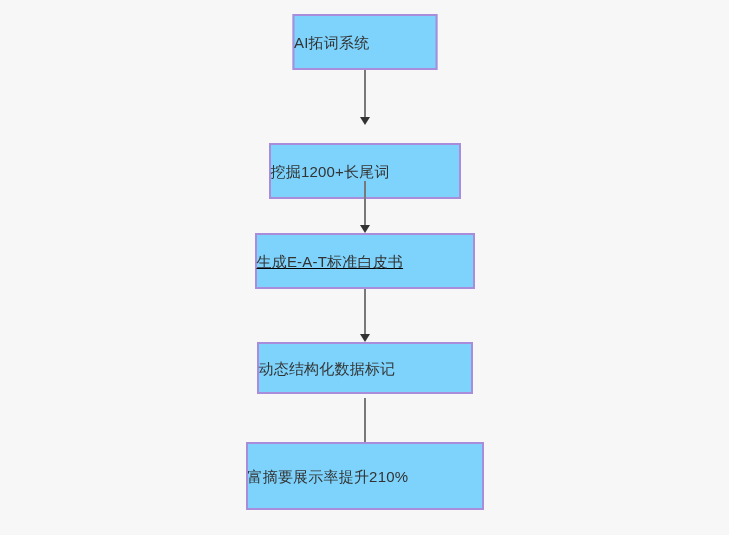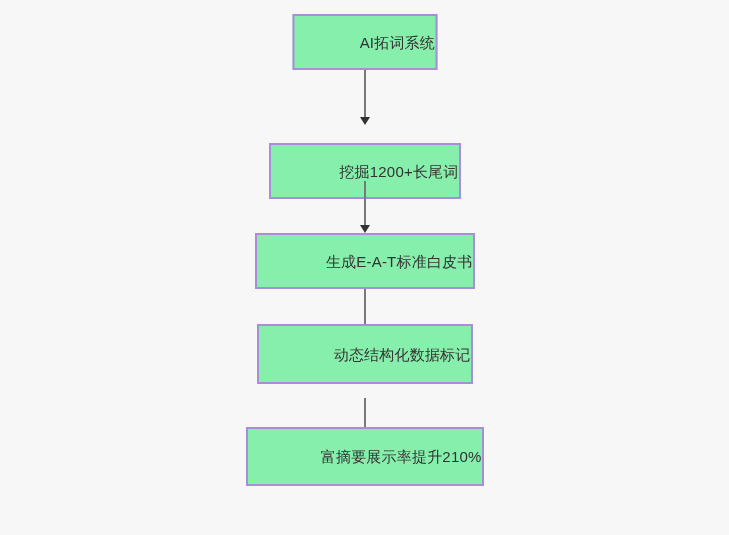--- a/index.html
+++ b/index.html
@@ -16,25 +16,25 @@
 
   #flowchart {
     position: relative;
     width: 729px;
     height: 535px;
   }
 
   .node {
     position: absolute;
     box-sizing: border-box;
-    background: #86efac;
+    background: #7dd3fc;
     border: 2px solid #a98ddb;
     display: flex;
     align-items: center;
-    justify-content: flex-end;
+    justify-content: flex-start;
     left: 50%;
     transform: translateX(-50%);
   }
 
   .node-label {
     color: #333333;
     font-size: 15px;
     line-height: 1;
     white-space: nowrap;
     letter-spacing: 0.2px;
@@ -64,23 +64,23 @@
     width: 0;
     height: 0;
     border-left: 5px solid transparent;
     border-right: 5px solid transparent;
     border-top: 8px solid #333333;
   }
 
   
   #node-0 { top: 14px;  width: 145px; height: 56px; }
   #node-1 { top: 143px; width: 192px; height: 56px; }
-  #node-2 { top: 233px; width: 220px; height: 56px; }
-  #node-3 { top: 324px; width: 216px; height: 60px; }
-  #node-4 { top: 427px; width: 238px; height: 59px; }
+  #node-2 { top: 233px; width: 220px; height: 56px; text-decoration: underline; }
+  #node-3 { top: 342px; width: 216px; height: 52px; }
+  #node-4 { top: 442px; width: 238px; height: 68px; }
 
   
   #edge-0 { top: 70px;  height: 55px; }
   #edge-1 { top: 181px; height: 52px; }
   #edge-2 { top: 289px; height: 53px; }
   #edge-3 { top: 398px; height: 53px; }
 </style>
 </head>
 <body>
 

